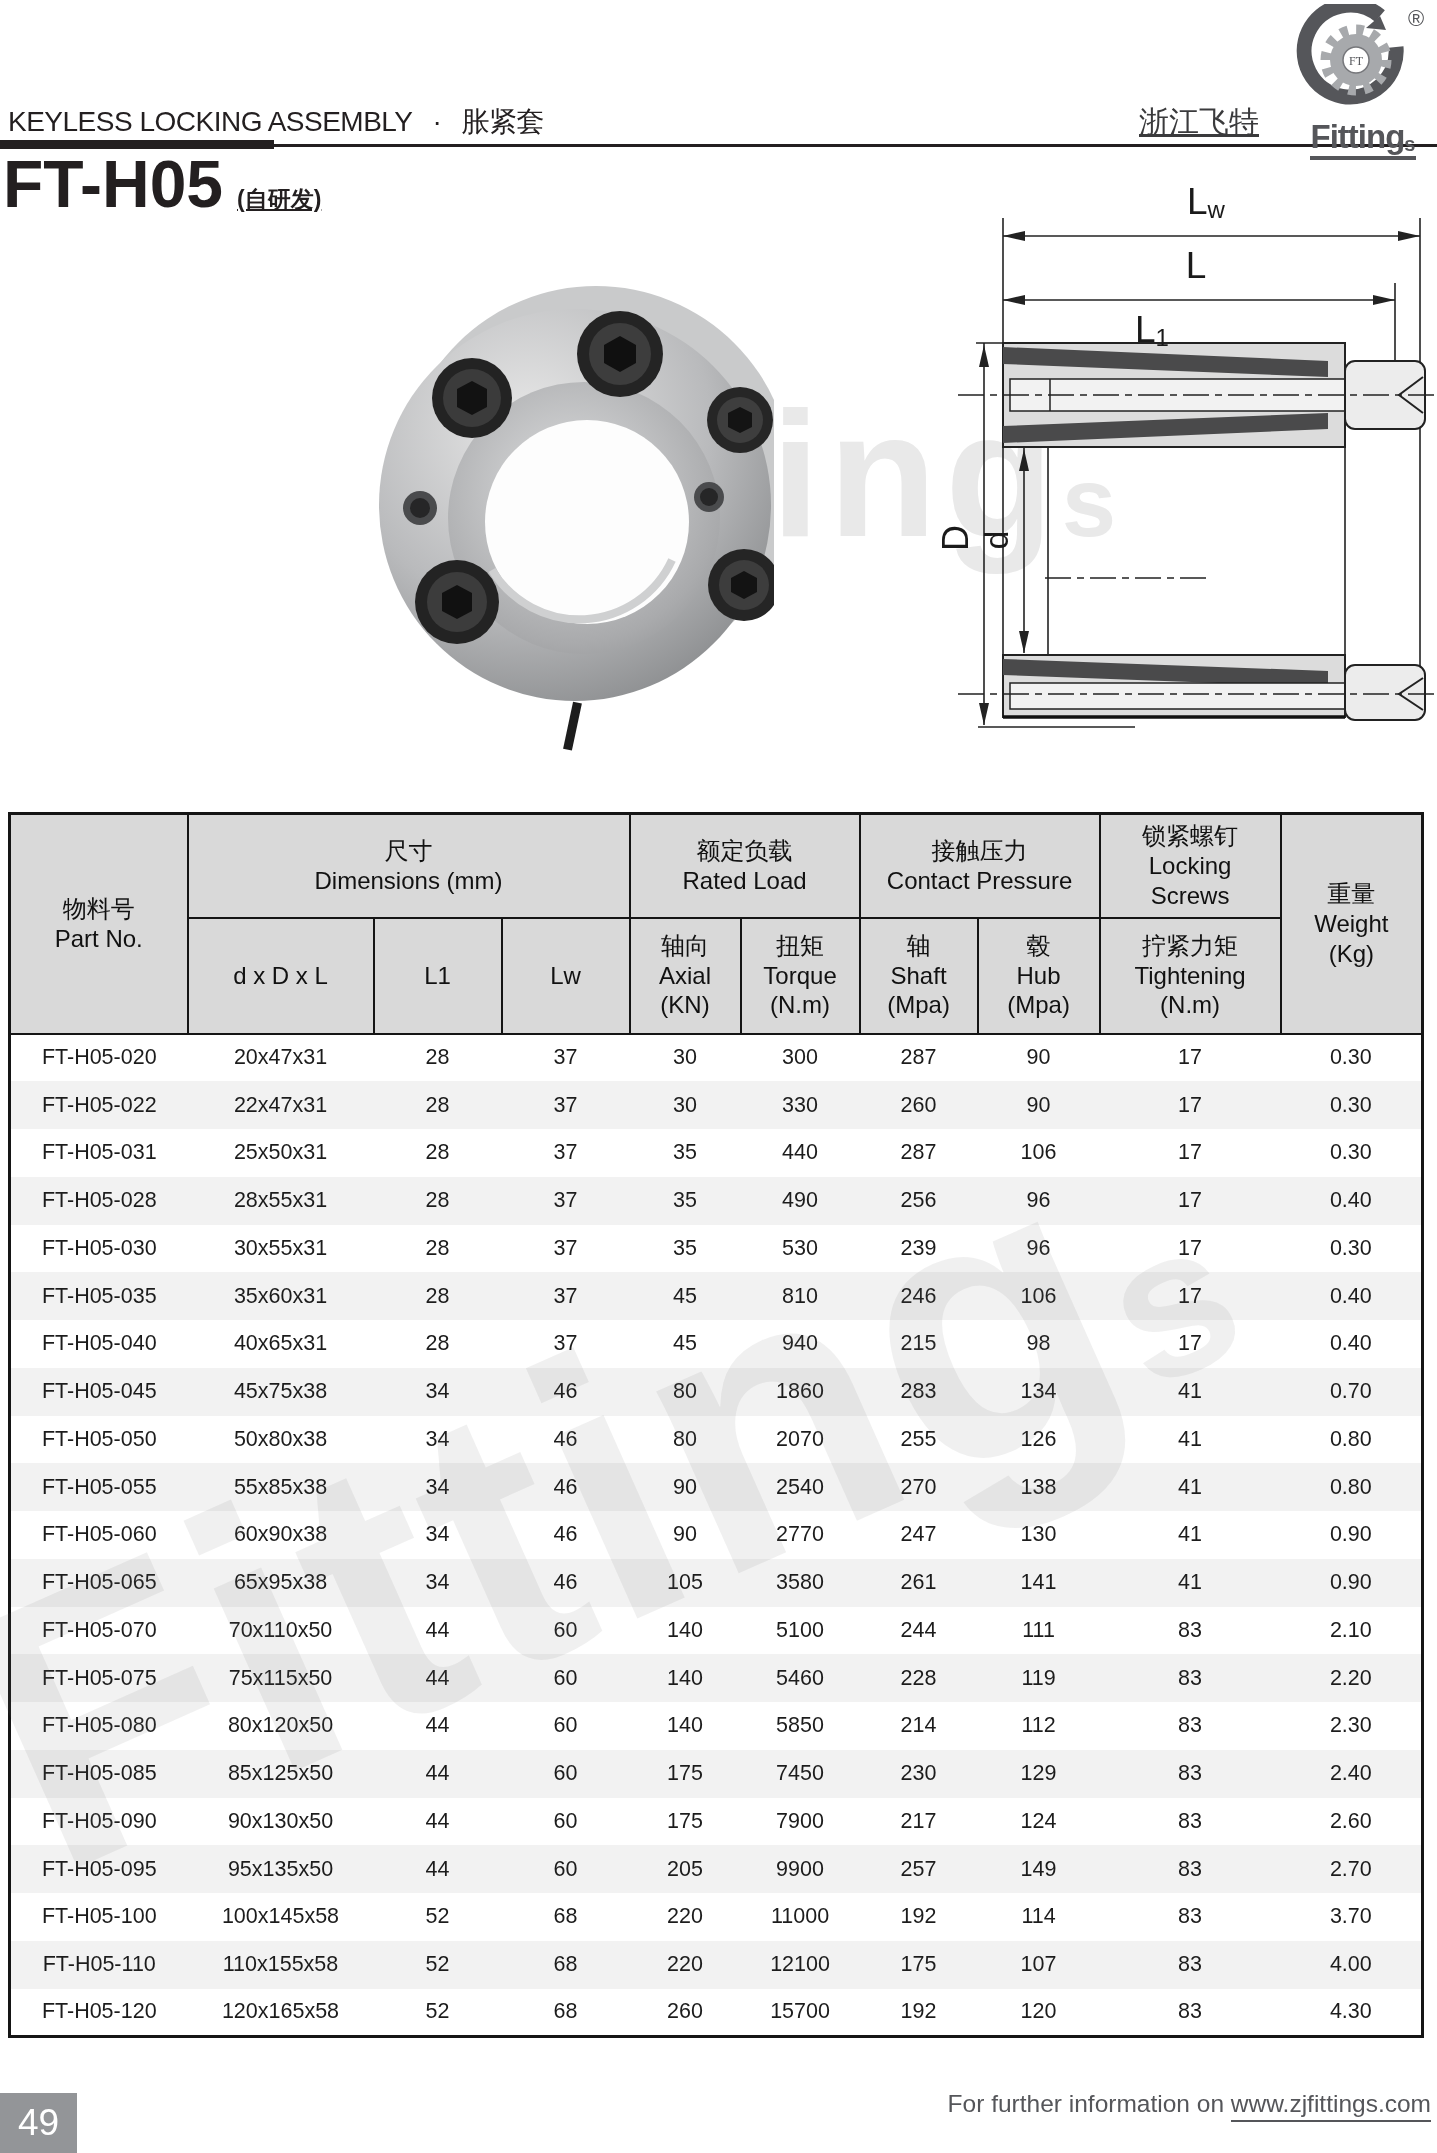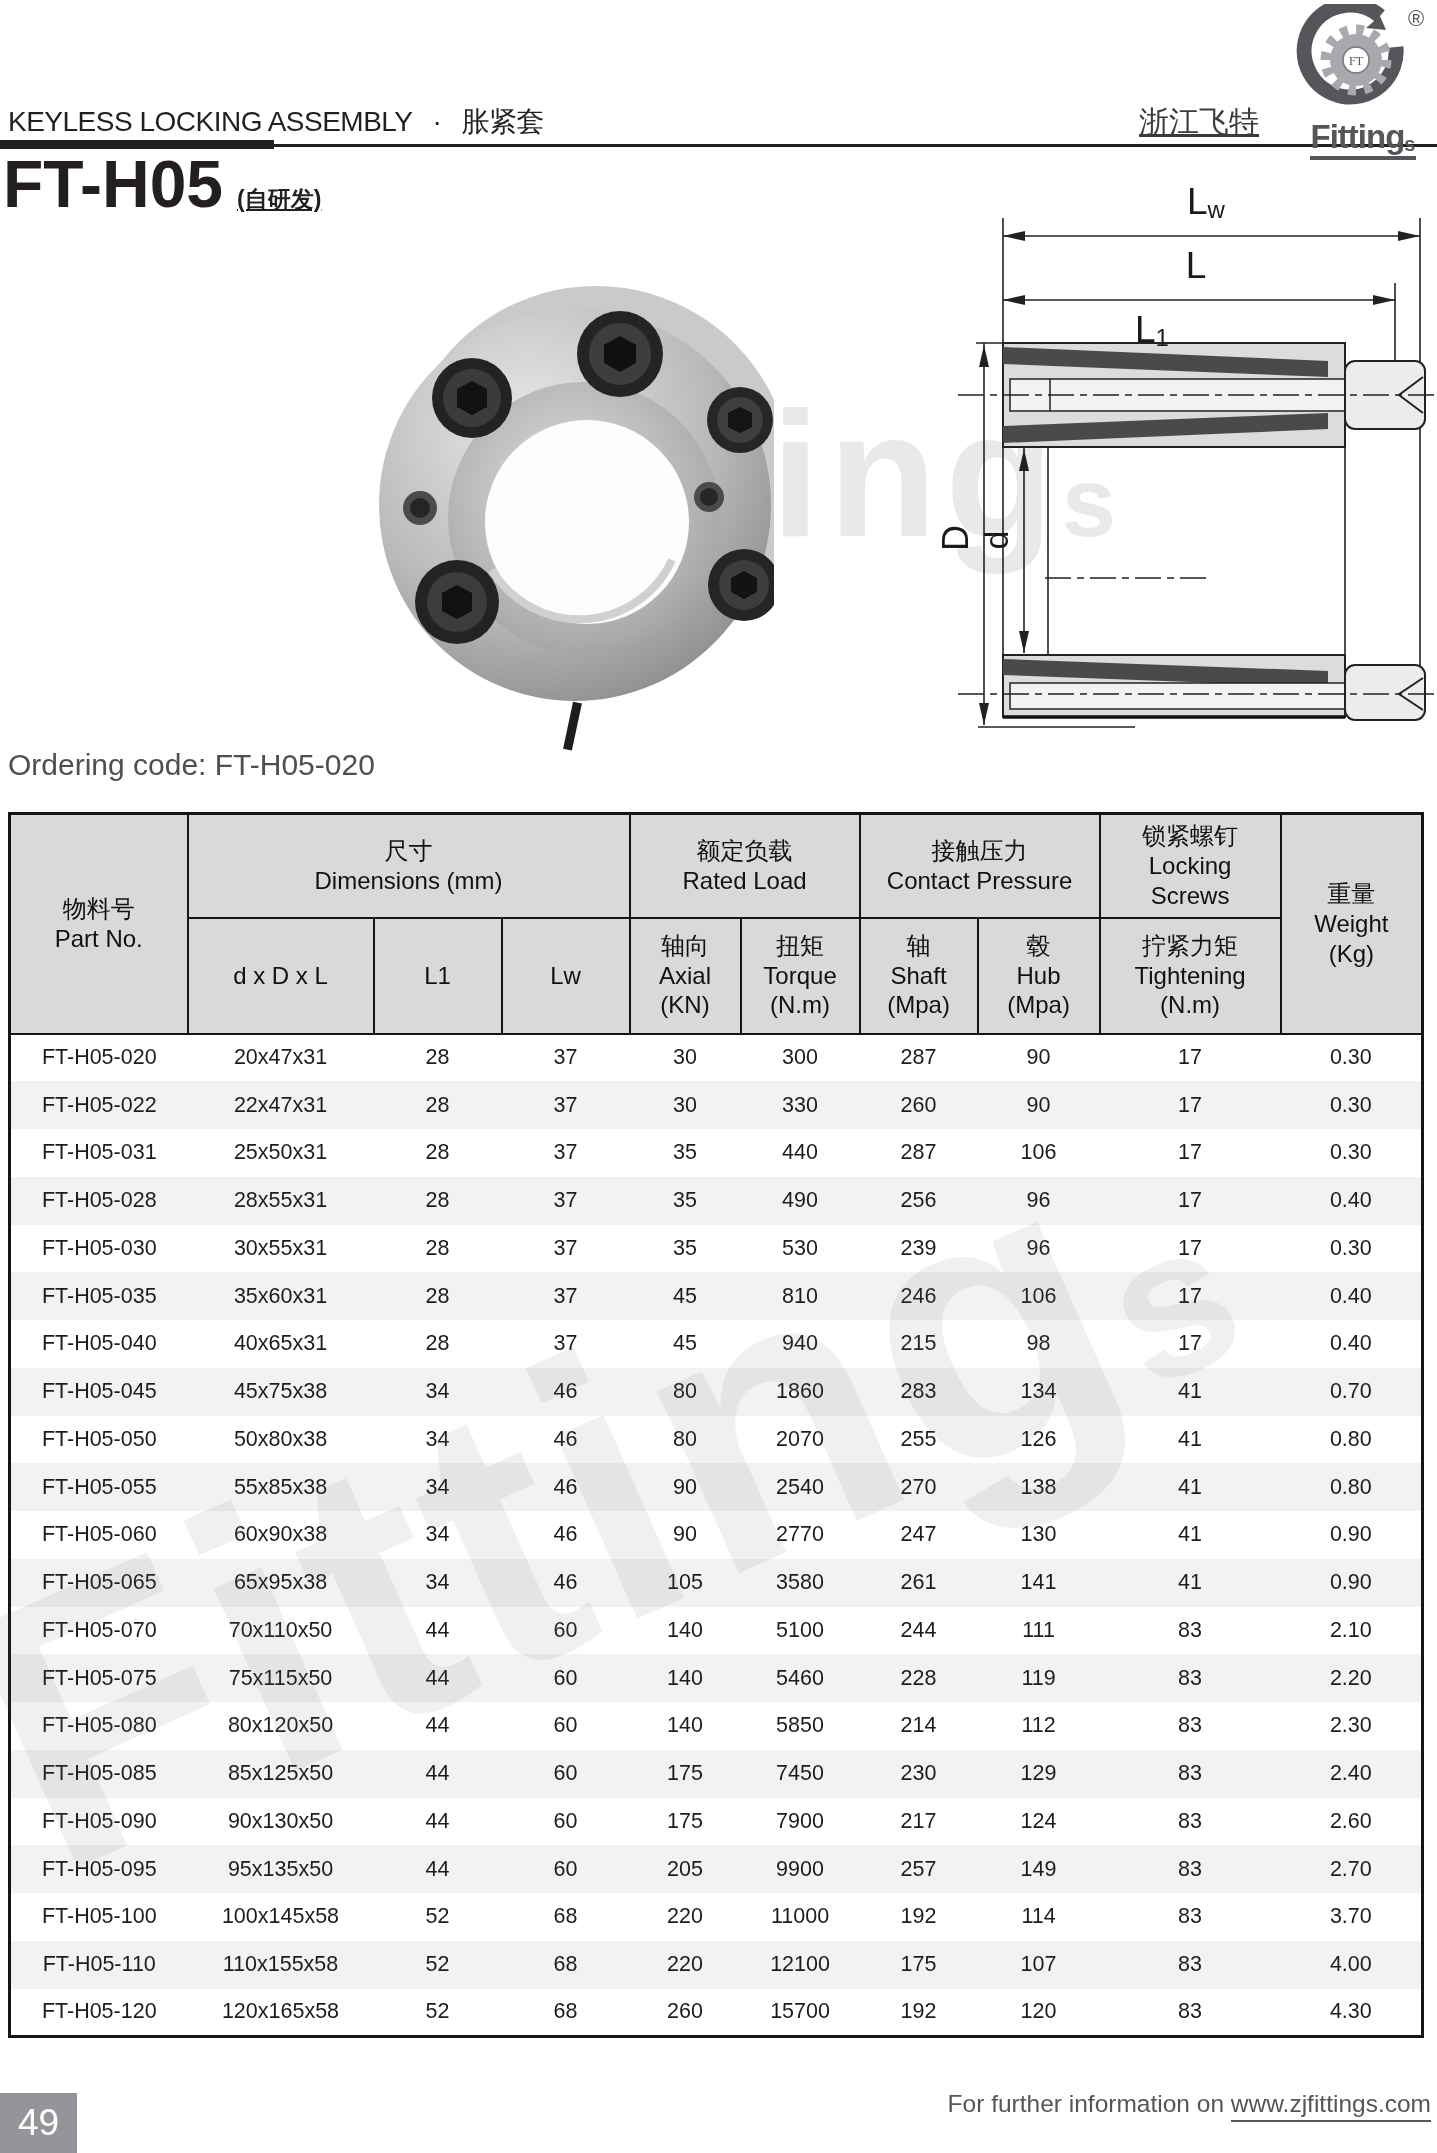--- a/index.html
+++ b/index.html
@@ -210,21 +210,20 @@
     <line x1="58" y1="546" x2="537" y2="546" stroke="#222" stroke-width="1.4" stroke-dasharray="26 6 7 6"></line>
     <line x1="145" y1="430" x2="310" y2="430" stroke="#222" stroke-width="1.4" stroke-dasharray="26 6 7 6"></line>
 
     <text x="306" y="66" text-anchor="middle" font-size="37" fill="#1a1a1a"><tspan>L</tspan><tspan font-size="24" dy="4">w</tspan></text>
     <text x="296" y="130" text-anchor="middle" font-size="37" fill="#1a1a1a">L</text>
     <text x="252" y="194" text-anchor="middle" font-size="37" fill="#1a1a1a"><tspan>L</tspan><tspan font-size="24" dy="4">1</tspan></text>
     <text x="68" y="390" text-anchor="middle" font-size="36" fill="#1a1a1a" transform="rotate(-90 68 390)">D</text>
     <text x="108" y="392" text-anchor="middle" font-size="34" fill="#1a1a1a" transform="rotate(-90 108 392)">d</text>
   </svg>
 
-  <div class="ordering">Ordering code: FT-H05-020</div>
 
   <table class="spec-table">
     <colgroup>
       <col style="width:178px">
         <col style="width:186px">
         <col style="width:128px">
         <col style="width:128px">
       <col style="width:111px">
         <col style="width:119px">
         <col style="width:118px">

